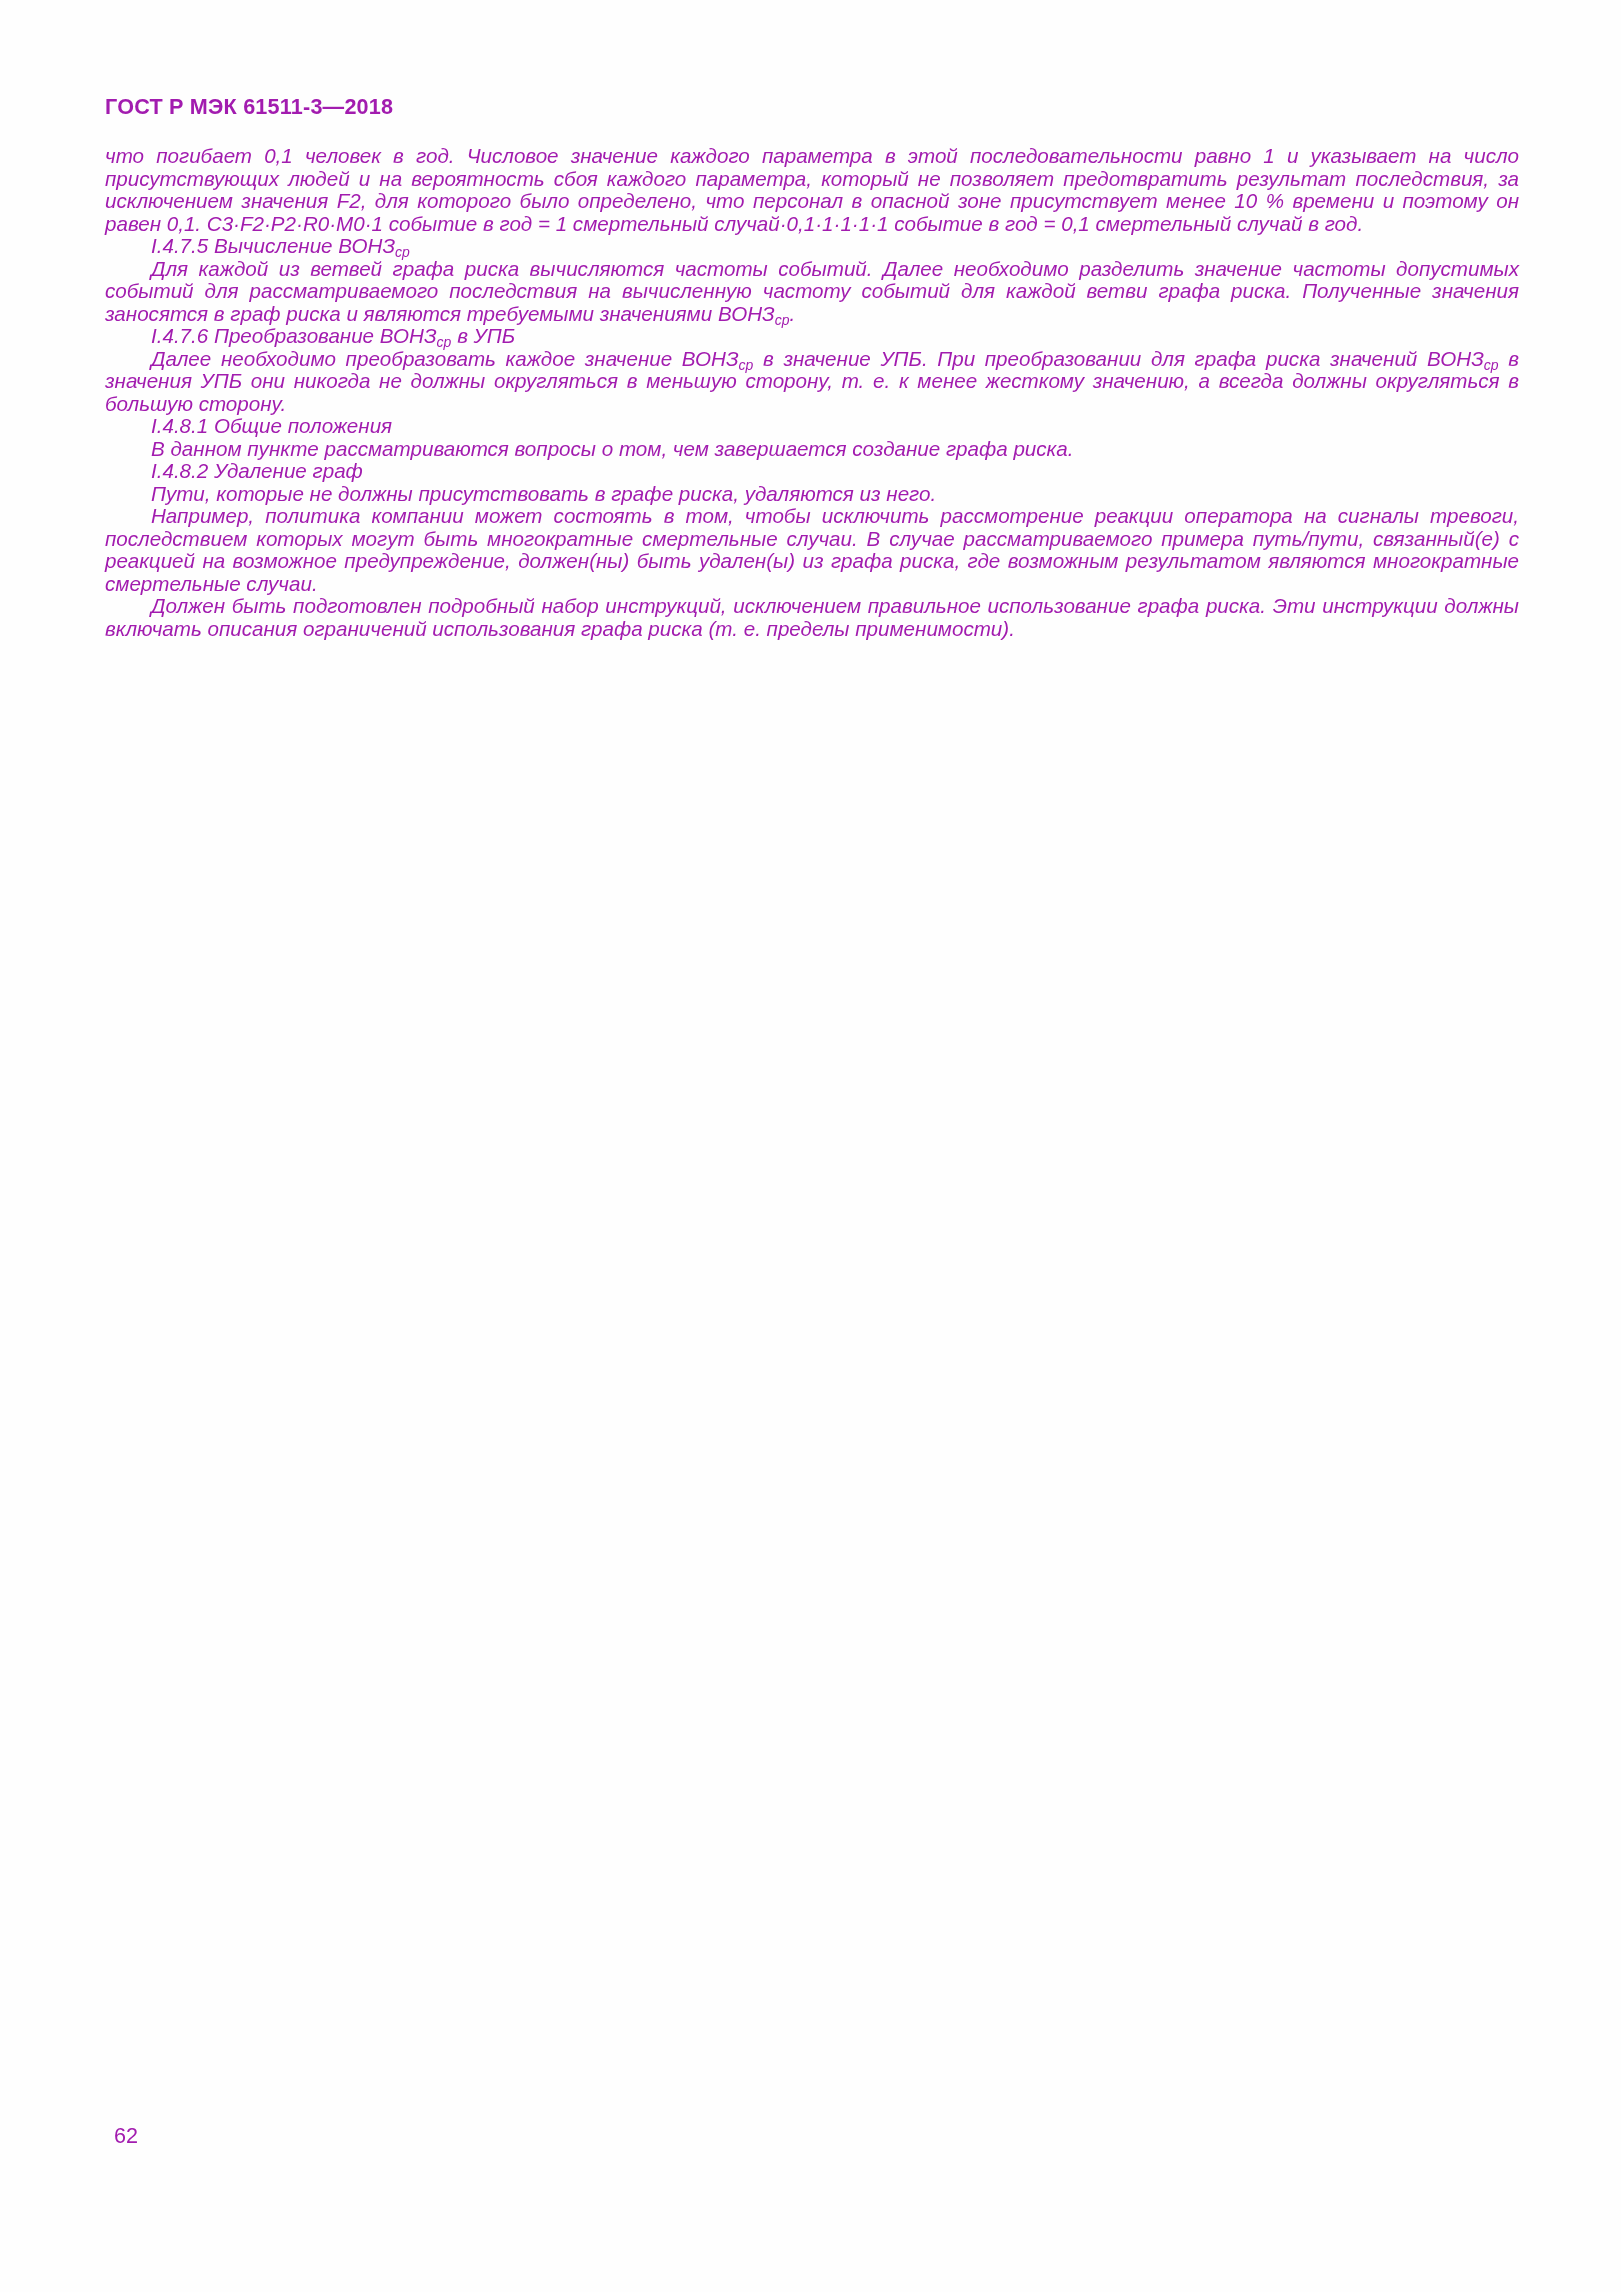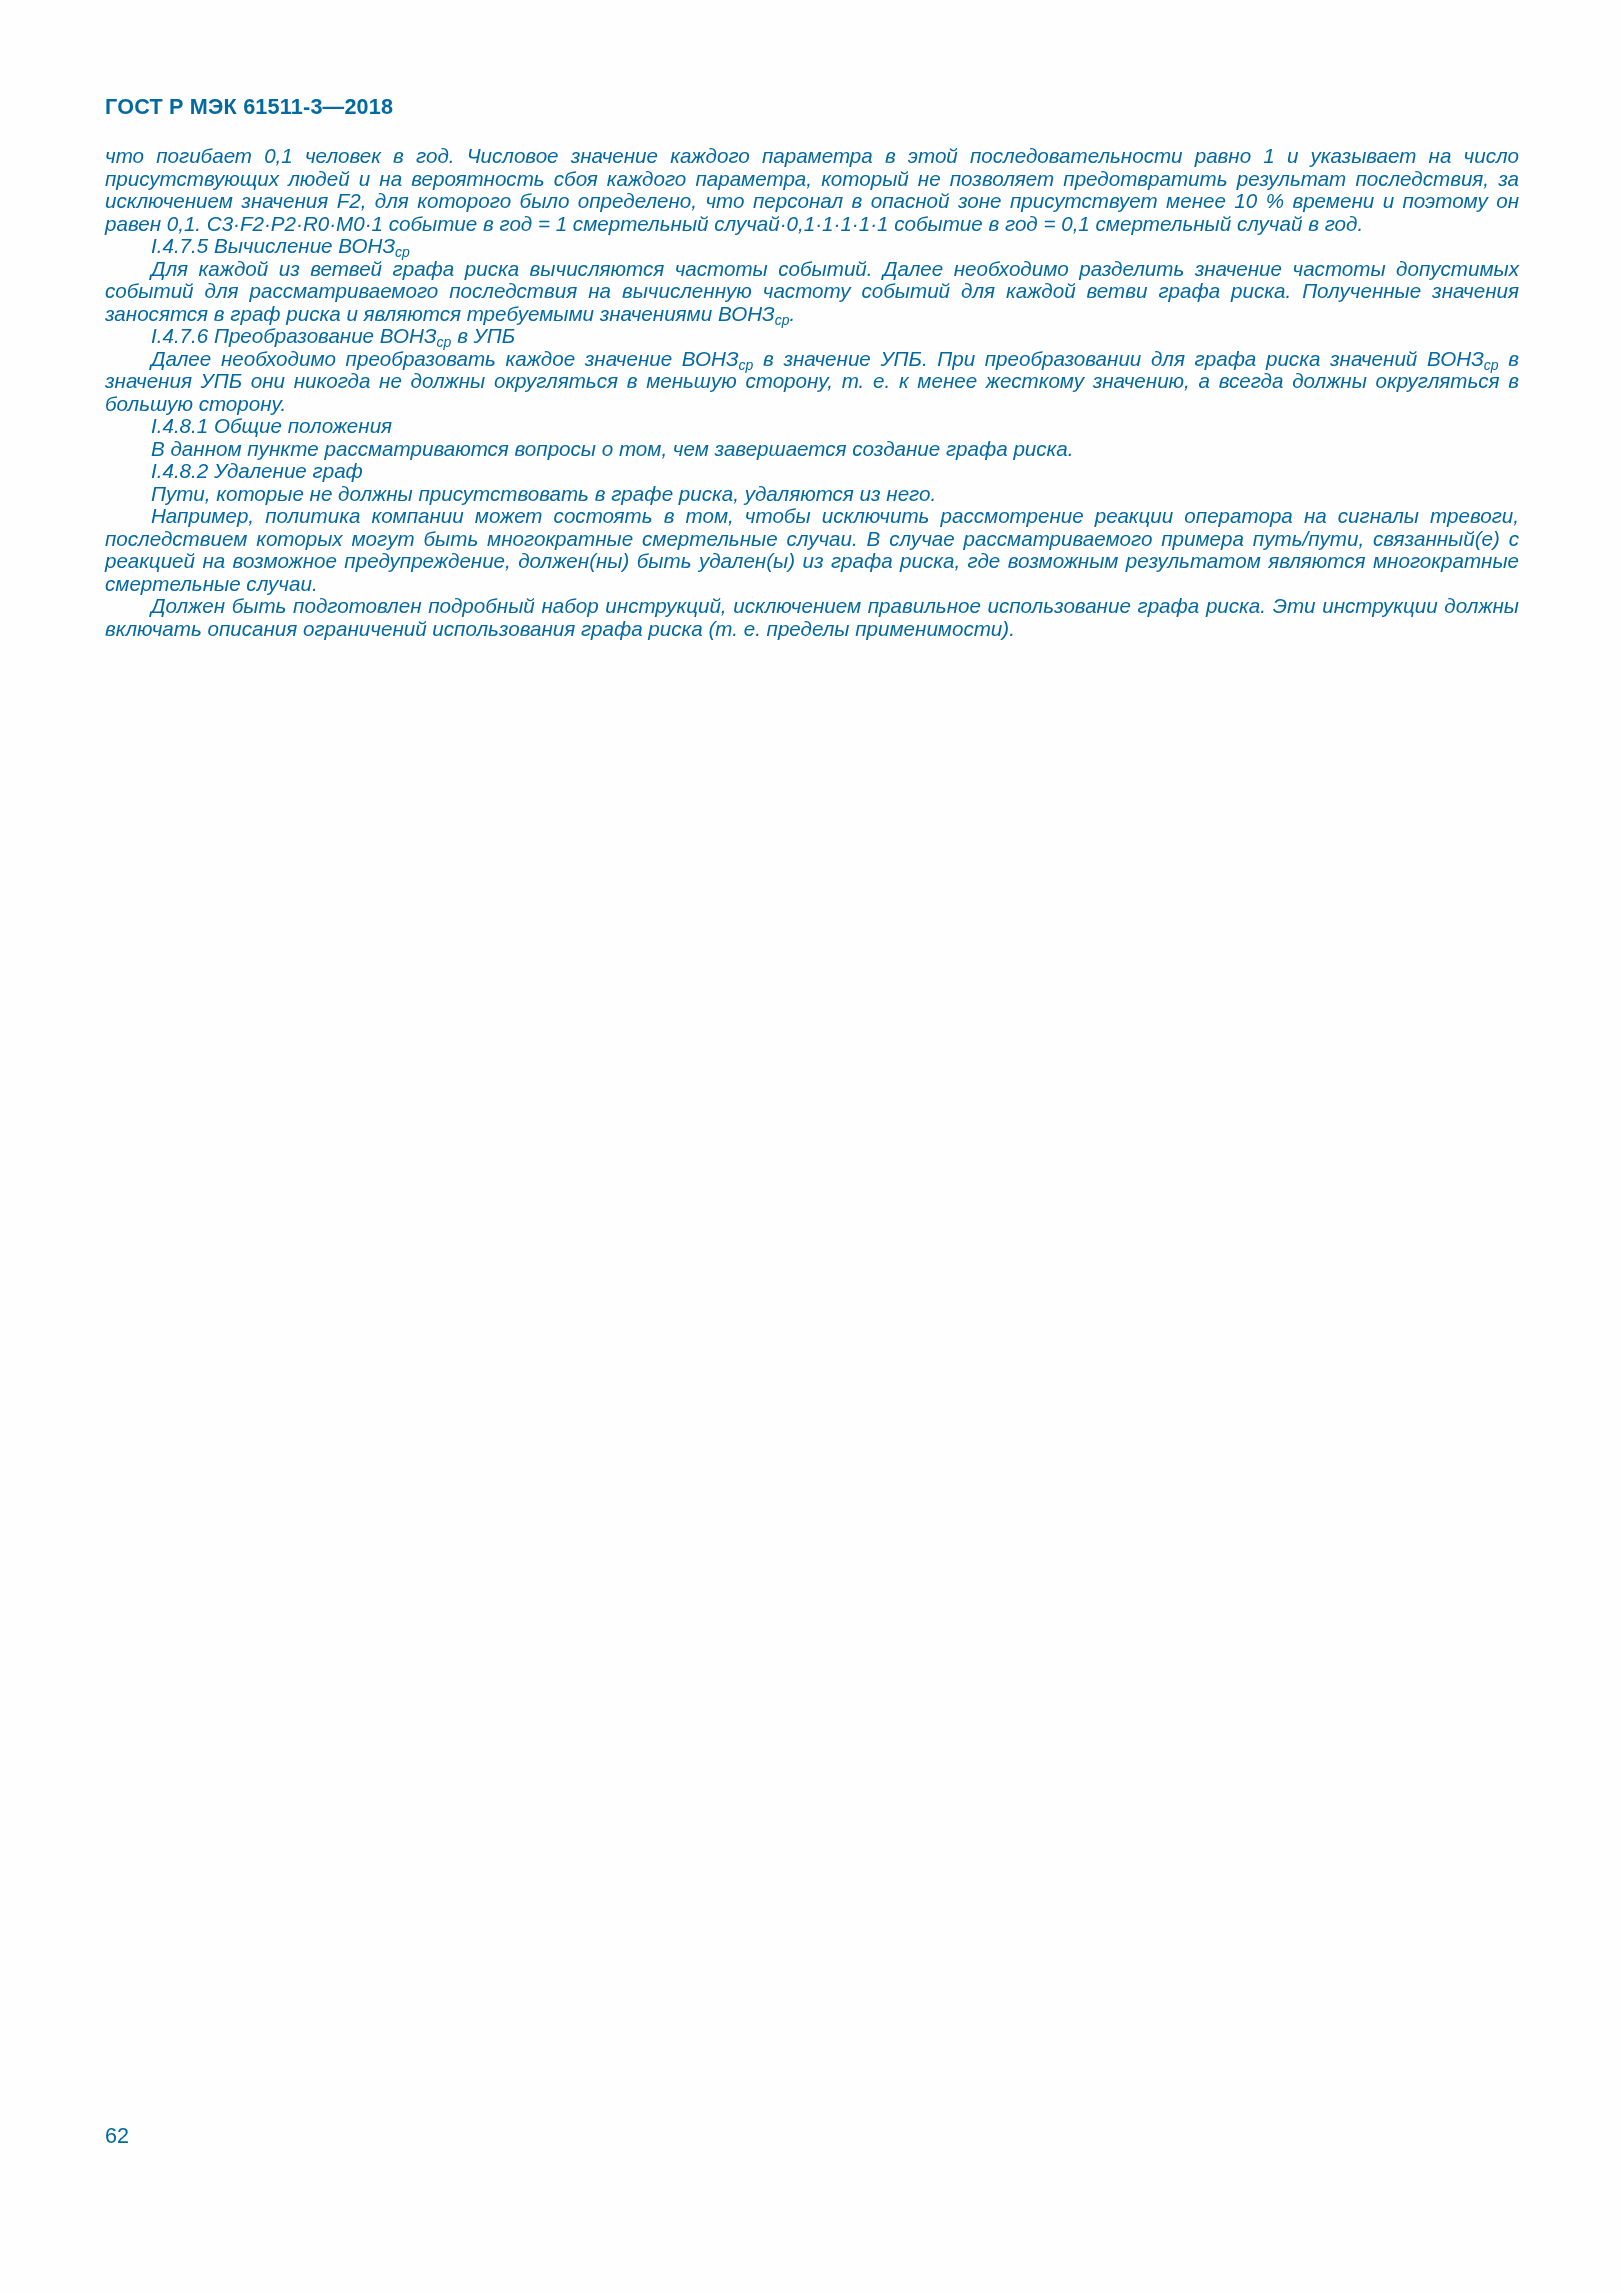--- a/index.html
+++ b/index.html
@@ -6,21 +6,21 @@
     margin: 0;
     padding: 0;
     background: #ffffff;
   }
   .page {
     position: relative;
     width: 1621px;
     height: 2293px;
     background: #fefefe;
     font-family: "Liberation Sans", sans-serif;
-    color: #0369a1;
+    color: #a21caf;
     overflow: hidden;
   }
   .doc-header {
     position: absolute;
     left: 105px;
     top: 94px;
     font-size: 21.6px;
     font-weight: bold;
     letter-spacing: 0.2px;
   }
@@ -45,21 +45,21 @@
   .content p.bold {
     font-weight: bold;
   }
   .content sub {
     font-size: 68%;
     line-height: 0;
     vertical-align: -0.25em;
   }
   .page-number {
     position: absolute;
-    left: 105px;
+    left: 114px;
     top: 2123px;
     font-size: 21.6px;
   }
 </style>
 </head>
 <body>
 
 <div class="page">
   <div class="doc-header">ГОСТ Р МЭК 61511-3—2018</div>
 

